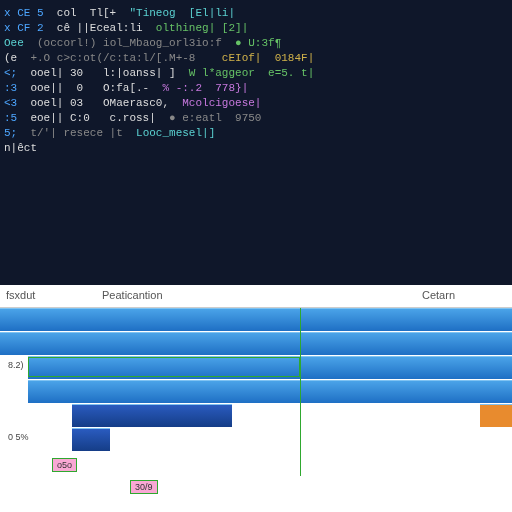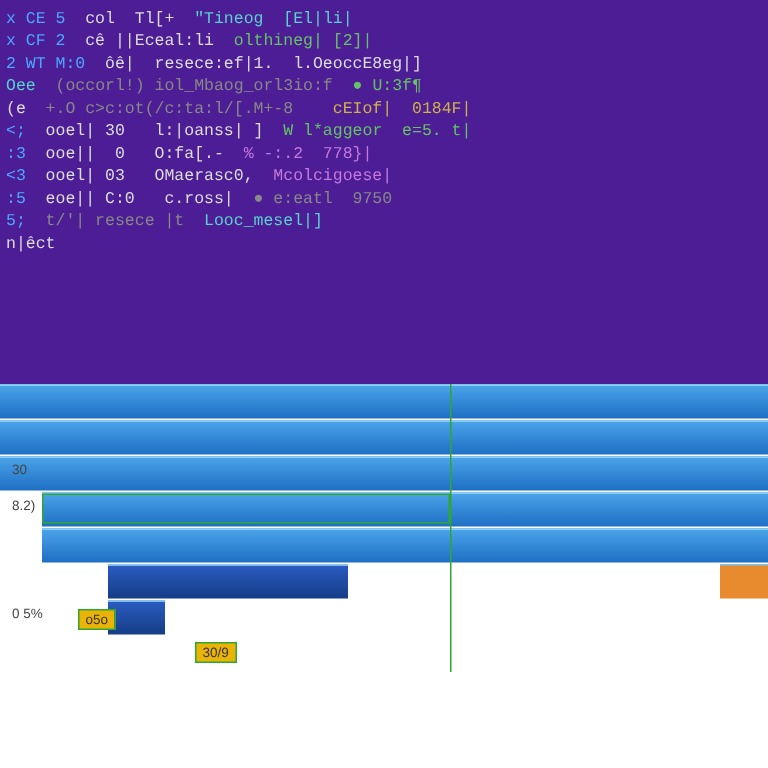--- a/index.html
+++ b/index.html
@@ -1,18 +1,18 @@
 <!DOCTYPE html>
 <html><head>
 <meta charset="utf-8">
 <style>
   html,body{margin:0;padding:0;width:512px;height:512px;overflow:hidden;
     font-family:Menlo,Consolas,"Courier New",monospace;font-size:11px;
     background:#fff;color:#ddd}
-  .terminal{background:#4c1d95;height:256px;padding:6px 4px;box-sizing:border-box;
+  .terminal{background:#0f172a;height:285px;padding:6px 4px;box-sizing:border-box;
     line-height:15px;overflow:hidden}
   .ln{white-space:pre}
   .pr{color:#4da6ff}      
   .cy{color:#5ad0d0}      
   .gr{color:#66c266}      
   .mg{color:#c678dd}      
   .yl{color:#d1b24a}      
   .gy{color:#888}         
   .wh{color:#ddd}
 
@@ -25,56 +25,56 @@
   .h2{flex:1;text-align:left;padding-left:130px}
   .h3{width:90px;text-align:left}
   .rows{position:relative}
   .row{position:relative;height:22px;border-bottom:2px solid #fff}
   .bar{position:absolute;top:0;height:100%;
     background:linear-gradient(#4aa3e8,#1e6fc4);border-top:1px solid #7fc3f2}
   .bar.dark{background:linear-gradient(#2a5bbf,#153d87)}
   .bar.orange{background:#e88b2e}
   .tick{position:absolute;left:8px;top:4px;font-size:9px;color:#444;
     font-family:-apple-system,Helvetica,Arial,sans-serif}
-  .box{position:absolute;border:1px solid #2fa82f;background:#eab308;
+  .box{position:absolute;border:1px solid #2fa82f;background:#f9a8d4;
     font-size:9px;color:#333;padding:1px 4px;
     font-family:-apple-system,Helvetica,Arial,sans-serif}
   .vline{position:absolute;top:0;bottom:0;width:1px;background:#2fa82f}
 </style>
 </head>
 <body>
 
 <div class="terminal">
   <div id="term-lines">
       <div class="ln"><span class="pr">x CE 5  </span><span class="wh">col  Tl[+  </span><span class="cy">"Tineog  [El|li|</span></div>
       <div class="ln"><span class="pr">x CF 2  </span><span class="wh">cê ||Eceal:li  </span><span class="gr">olthineg| [2]|</span></div>
-      <div class="ln"><span class="pr">2 WT M:0  </span><span class="wh">ôê|  resece:ef|1.  </span><span class="wh">l.OeoccE8eg|]</span></div>
       <div class="ln"><span class="cy">Oee  </span><span class="gy">(occorl!) iol_Mbaog_orl3io:f  </span><span class="gr">● U:3f¶</span></div>
       <div class="ln"><span class="wh">(e  </span><span class="gy">+.O c&gt;c:ot(/c:ta:l/[.M+-8  </span><span class="yl">  cEIof|  0184F|</span></div>
       <div class="ln"><span class="pr">&lt;;  </span><span class="wh">ooel| 30   l:|oanss| ]  </span><span class="gr">W l*aggeor  e=5. t|</span></div>
       <div class="ln"><span class="pr">:3  </span><span class="wh">ooe||  0   O:fa[.-  </span><span class="mg">% -:.2  778}|</span></div>
       <div class="ln"><span class="pr">&lt;3  </span><span class="wh">ooel| 03   OMaerasc0,  </span><span class="mg">Mcolcigoese|</span></div>
       <div class="ln"><span class="pr">:5  </span><span class="wh">eoe|| C:0   c.ross|  </span><span class="gy">● e:eatl  9750</span></div>
       <div class="ln"><span class="pr">5;  </span><span class="gy">t/'| resece |t  </span><span class="cy">Looc_mesel|]</span></div>
       <div class="ln"><span class="wh">n|êct  </span><span class=""></span><span class=""></span></div>
       <div class="ln"><span class=""></span><span class=""></span><span class=""></span></div>
     </div>
 </div>
 
 <div class="panel">
+  <div class="head">
+    <div class="h1">fsxdut</div>
+    <div class="h2">Peaticantion</div>
+    <div class="h3">Cetarn</div>
+  </div>
   <div class="rows" id="rows">
       <div class="row">
         <div class="bar" style="left: 0px; width: 512px;"></div>
       </div>
       <div class="row">
         <div class="bar" style="left: 0px; width: 512px;"></div>
-      </div>
-      <div class="row">
-        <div class="bar" style="left: 0px; width: 512px;"></div>
-        <span class="tick">30</span>
       </div>
       <div class="row">
         <div class="bar" style="left: 28px; width: 484px;"></div>
         <div class="bar" style="left: 28px; width: 272px; background: transparent; border: 1px solid rgb(47, 168, 47); box-sizing: border-box; height: calc(100% - 2px); top: 1px;"></div>
         <span class="tick">8.2)</span>
       </div>
       <div class="row">
         <div class="bar" style="left: 28px; width: 484px;"></div>
       </div>
       <div class="row">

